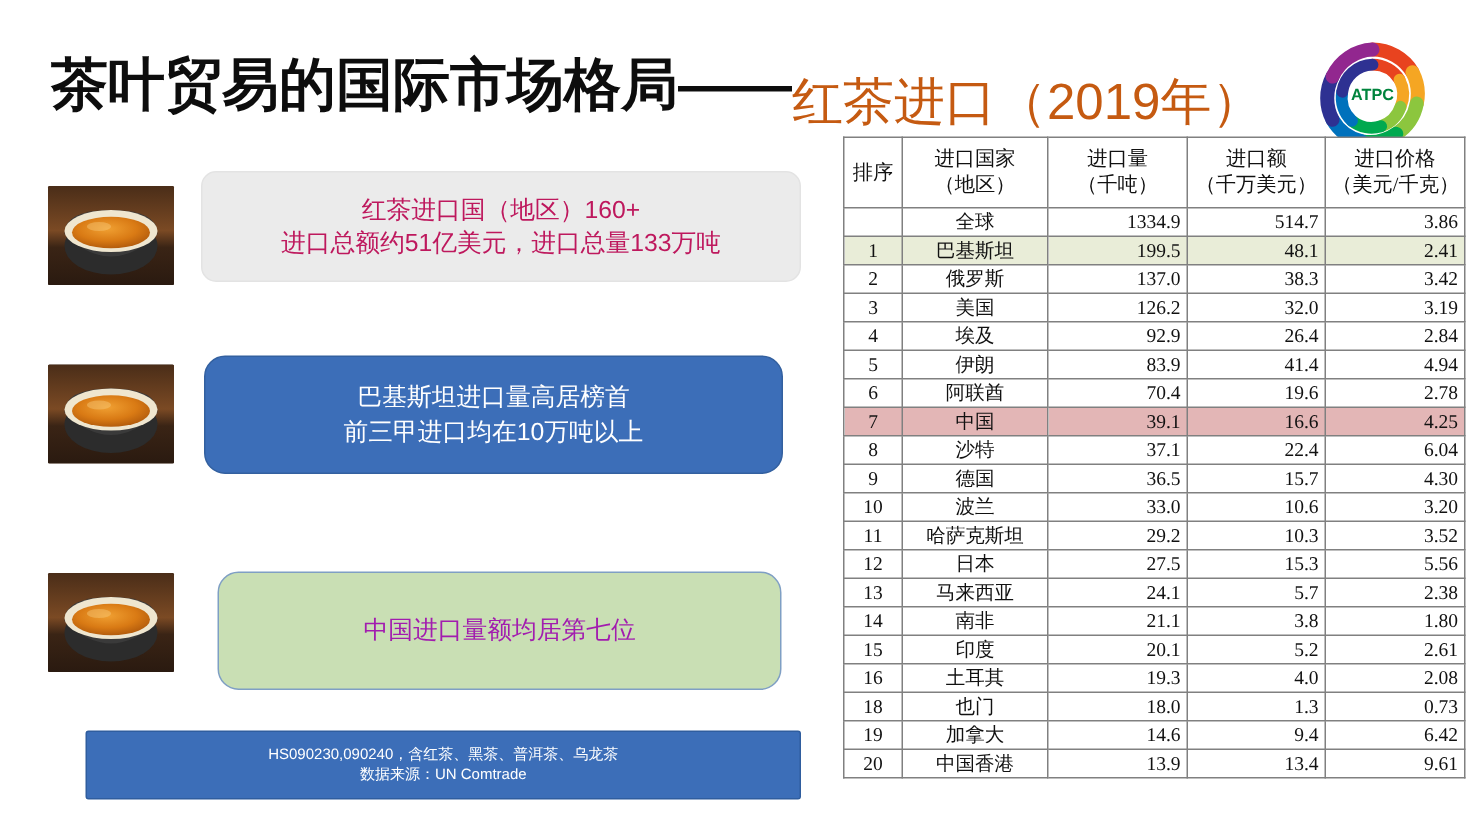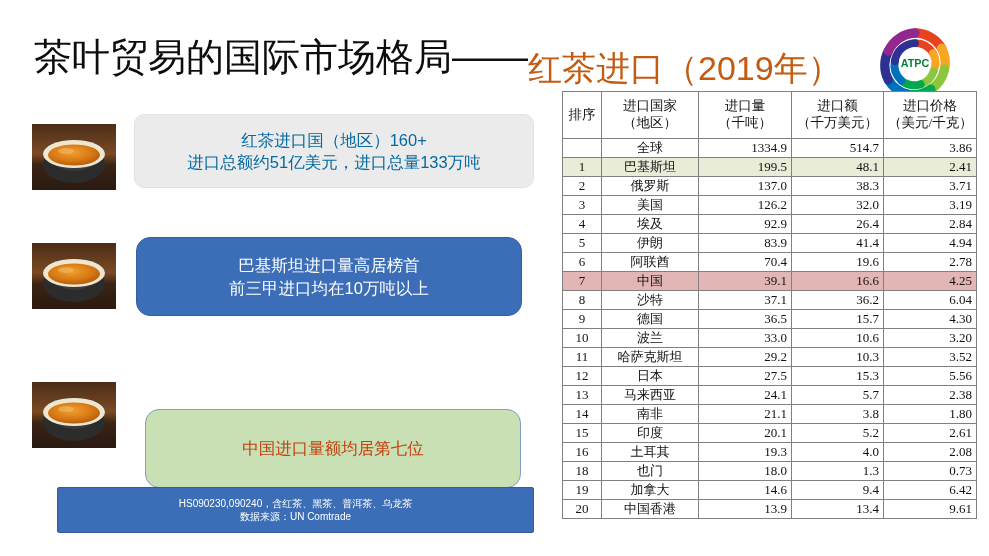--- a/index.html
+++ b/index.html
@@ -29,21 +29,21 @@
     height: 62px;
     display: flex;
     align-items: center;
     white-space: nowrap;
   }
   .title-main {
     font-size: 38px;
     line-height: 1;
     color: #0d0d0d;
     letter-spacing: 0px;
-    font-weight: 400;
+    font-weight: 700;
   }
   .title-accent {
     font-size: 34px;
     line-height: 1;
     color: #c55a11;
     letter-spacing: 0px;
     font-weight: 400;
     align-self: flex-end;
     padding-bottom: 3px;
   }
@@ -84,21 +84,21 @@
     line-height: 1.35;
   }
 
   #callout-overview {
     left: 134px;
     top: 114px;
     width: 400px;
     height: 74px;
     background: #ebebeb;
     border: 1px solid #e3e3e3;
-    color: #0369a1;
+    color: #be185d;
     font-size: 16.5px;
     border-radius: 10px;
   }
 
   #callout-pakistan {
     left: 136px;
     top: 237px;
     width: 386px;
     height: 79px;
     background: #3c6eb8;
@@ -108,24 +108,23 @@
     border-radius: 14px;
   }
 
   #callout-china {
     left: 145px;
     top: 381px;
     width: 376px;
     height: 79px;
     background: #c9dfb4;
     border: 1px solid #7f9fc4;
-    color: #c2410c;
+    color: #a21caf;
     font-size: 16.5px;
     border-radius: 14px;
-    margin-top: 28px;
   }
 
   #callout-source {
     left: 57px;
     top: 487px;
     width: 477px;
     height: 46px;
     background: #3c6eb8;
     border: 1px solid #2f5d9e;
     color: #ffffff;
@@ -337,21 +336,21 @@
             <td class="cell-name">巴基斯坦</td>
             <td class="cell-num">199.5</td>
             <td class="cell-num">48.1</td>
             <td class="cell-num">2.41</td>
           </tr>
           <tr>
             <td class="cell-rank">2</td>
             <td class="cell-name">俄罗斯</td>
             <td class="cell-num">137.0</td>
             <td class="cell-num">38.3</td>
-            <td class="cell-num">3.71</td>
+            <td class="cell-num">3.42</td>
           </tr>
           <tr>
             <td class="cell-rank">3</td>
             <td class="cell-name">美国</td>
             <td class="cell-num">126.2</td>
             <td class="cell-num">32.0</td>
             <td class="cell-num">3.19</td>
           </tr>
           <tr>
             <td class="cell-rank">4</td>
@@ -378,21 +377,21 @@
             <td class="cell-rank">7</td>
             <td class="cell-name">中国</td>
             <td class="cell-num">39.1</td>
             <td class="cell-num">16.6</td>
             <td class="cell-num">4.25</td>
           </tr>
           <tr>
             <td class="cell-rank">8</td>
             <td class="cell-name">沙特</td>
             <td class="cell-num">37.1</td>
-            <td class="cell-num">36.2</td>
+            <td class="cell-num">22.4</td>
             <td class="cell-num">6.04</td>
           </tr>
           <tr>
             <td class="cell-rank">9</td>
             <td class="cell-name">德国</td>
             <td class="cell-num">36.5</td>
             <td class="cell-num">15.7</td>
             <td class="cell-num">4.30</td>
           </tr>
           <tr>

